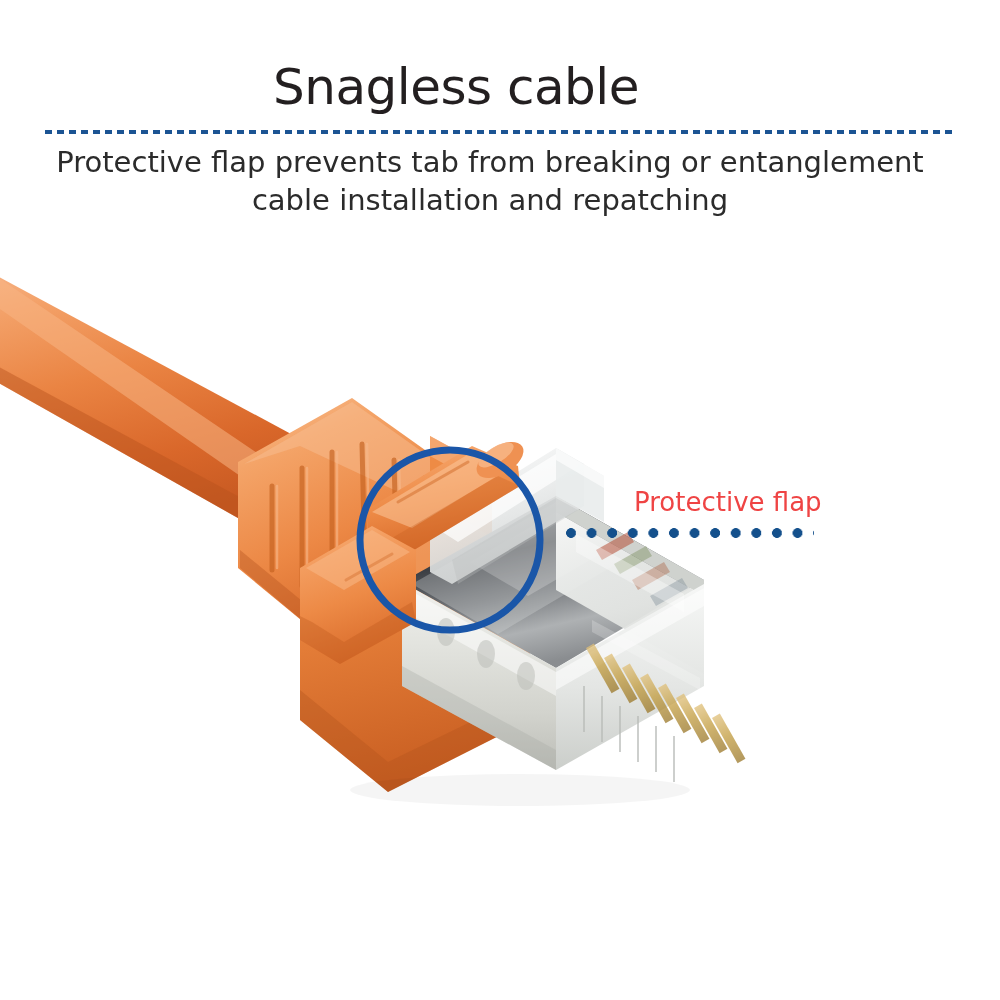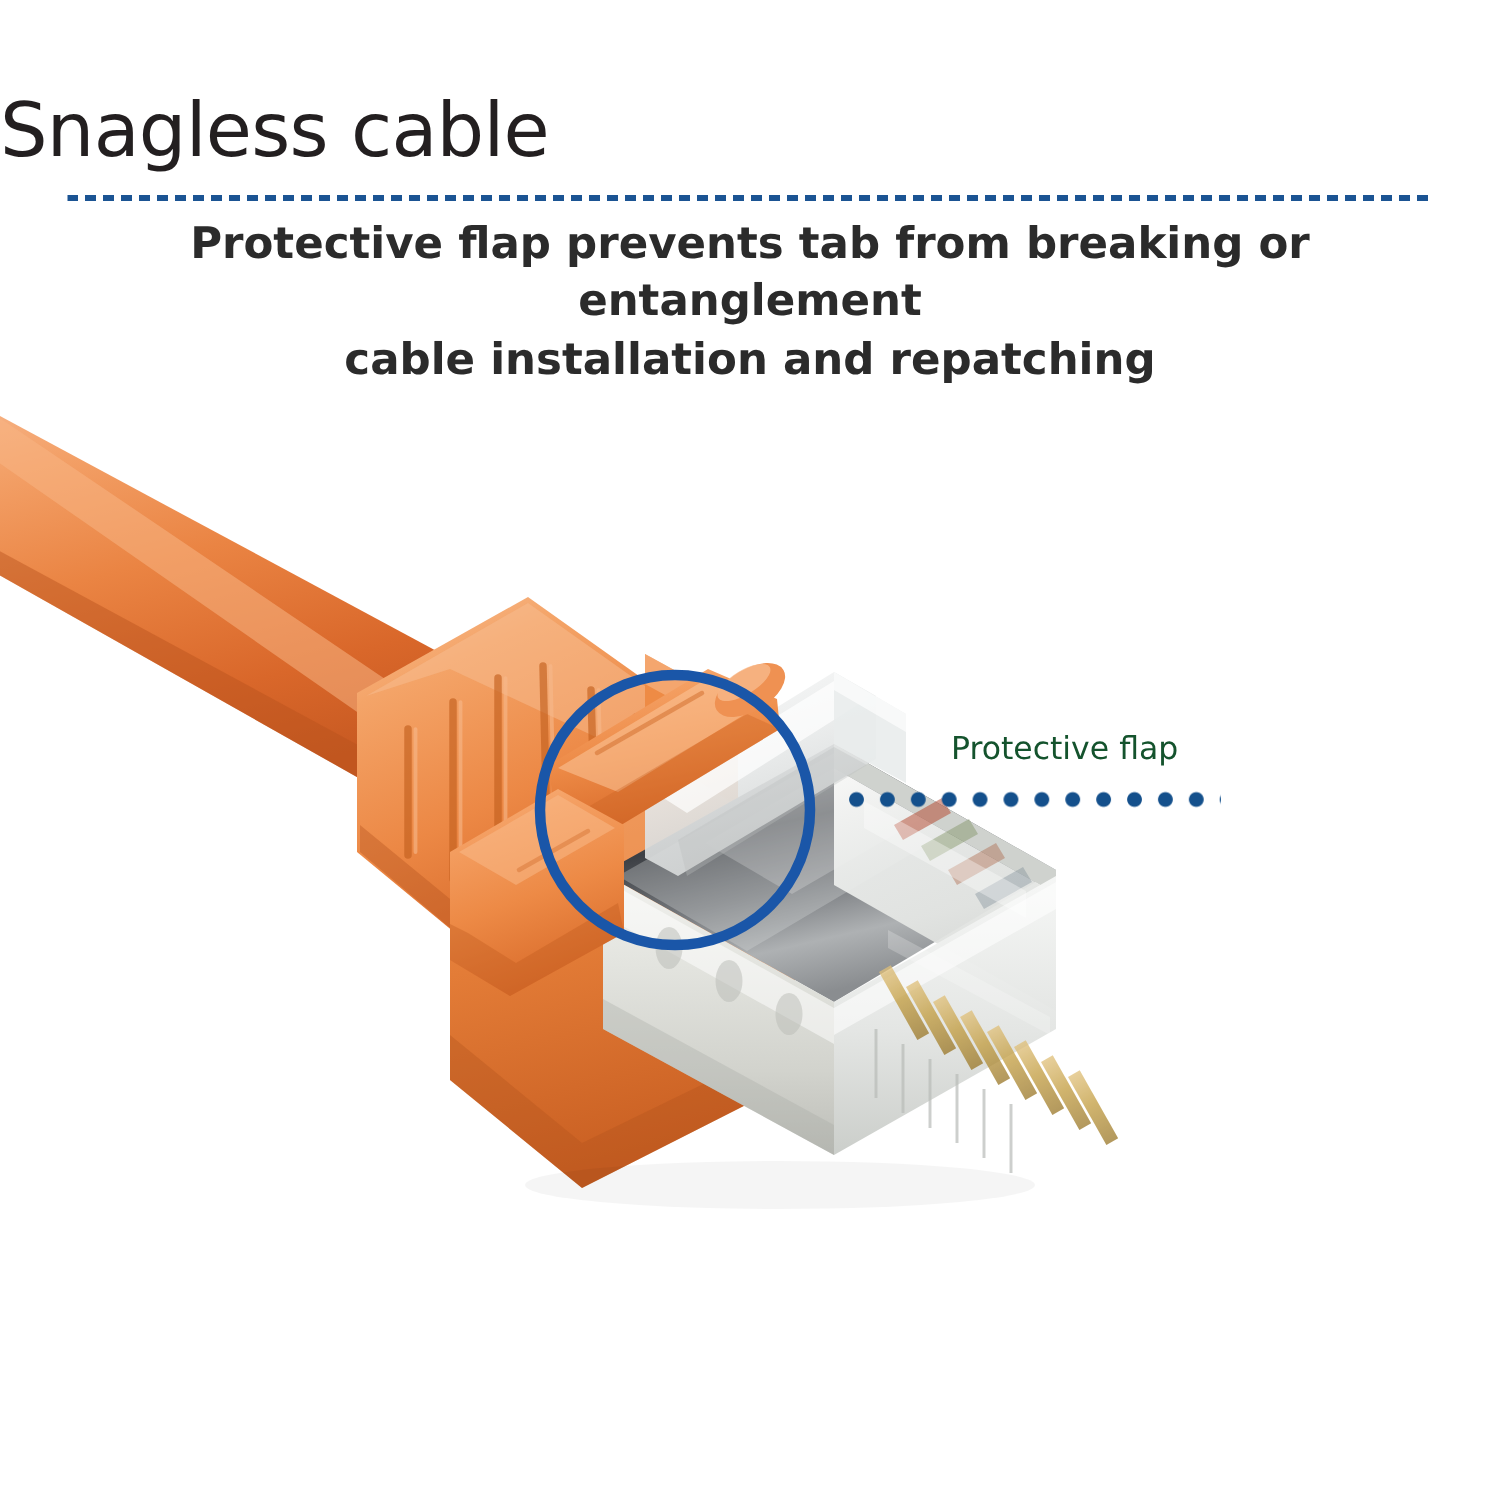--- a/index.html
+++ b/index.html
@@ -27,51 +27,53 @@
     top: 0;
     left: 0;
     width: 1000px;
   }
 
   .title {
     position: absolute;
     top: 62px;
     left: 0;
     width: 822px;
+    text-align: center;
     font-size: 50px;
     font-weight: 400;
     letter-spacing: -0.5px;
     color: #231f20;
     line-height: 1;
     font-family: "DejaVu Sans", sans-serif;
+    padding-left: 45px;
   }
 
   .divider {
     position: absolute;
     top: 130px;
     left: 45px;
     width: 910px;
     height: 4px;
     background-image: repeating-linear-gradient(
       to right,
       #1b5493 0px,
       #1b5493 7px,
       rgba(255,255,255,0) 7px,
       rgba(255,255,255,0) 12px
     );
   }
 
   .subtitle {
     position: absolute;
     top: 143px;
-    left: 50px;
+    left: 40px;
     width: 900px;
     text-align: center;
     font-size: 29px;
-    font-weight: 700;
+    font-weight: 400;
     color: #2b2b2b;
     line-height: 1.32;
     font-family: "DejaVu Sans", sans-serif;
   }
 
   
   .stage {
     position: absolute;
     top: 250px;
     left: 0;
@@ -94,23 +96,23 @@
     left: 0;
     width: 1000px;
     height: 750px;
     pointer-events: none;
   }
 
   .callout-label {
     position: absolute;
     left: 634px;
     top: 237px;
-    font-size: 21px;
+    font-size: 26px;
     font-weight: 400;
-    color: #14532d;
+    color: #ef4444;
     white-space: nowrap;
     font-family: "DejaVu Sans", sans-serif;
   }
 
   .leader-dots {
     position: absolute;
     left: 566px;
     top: 277px;
     width: 248px;
     height: 12px;

